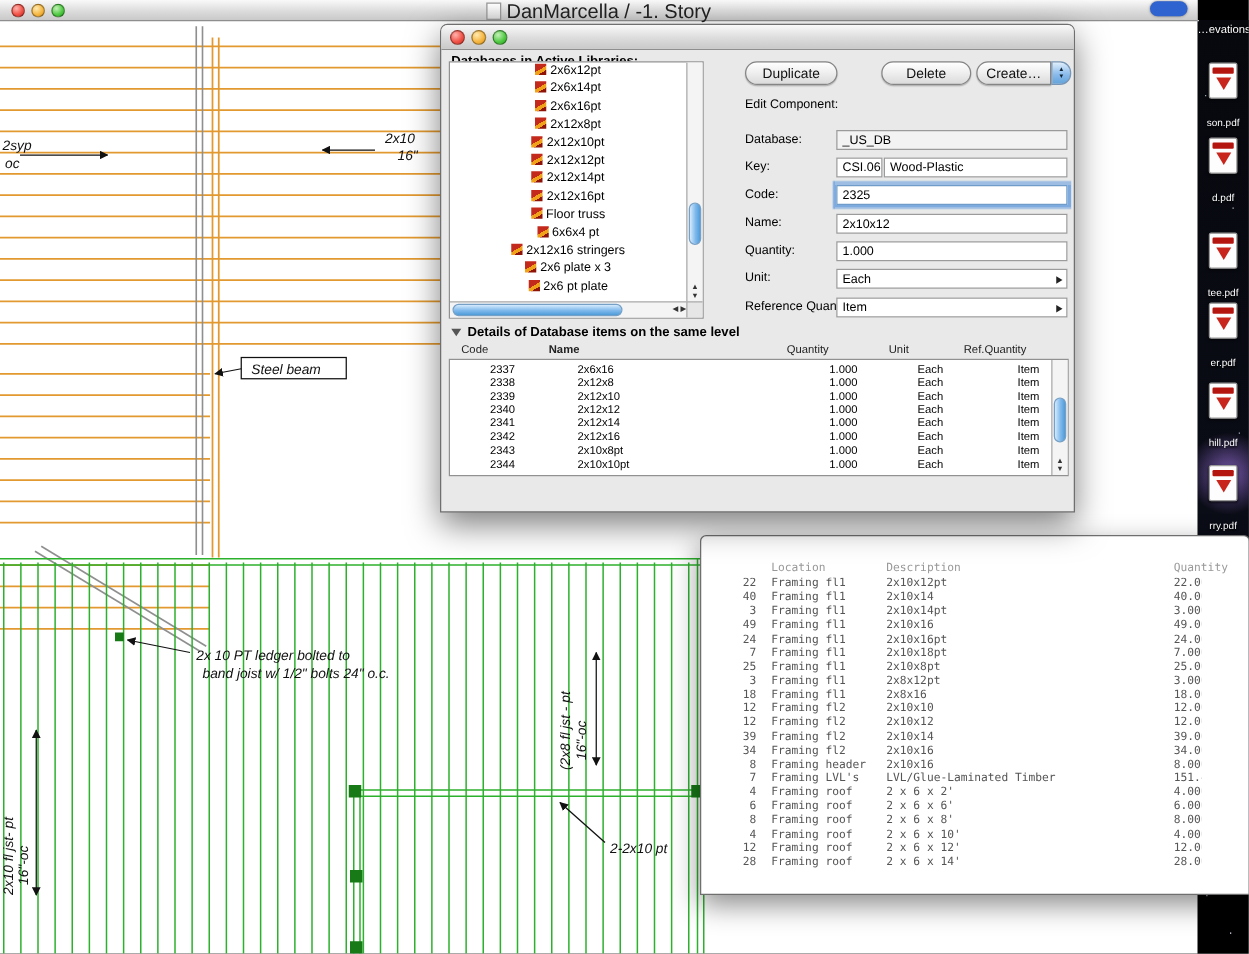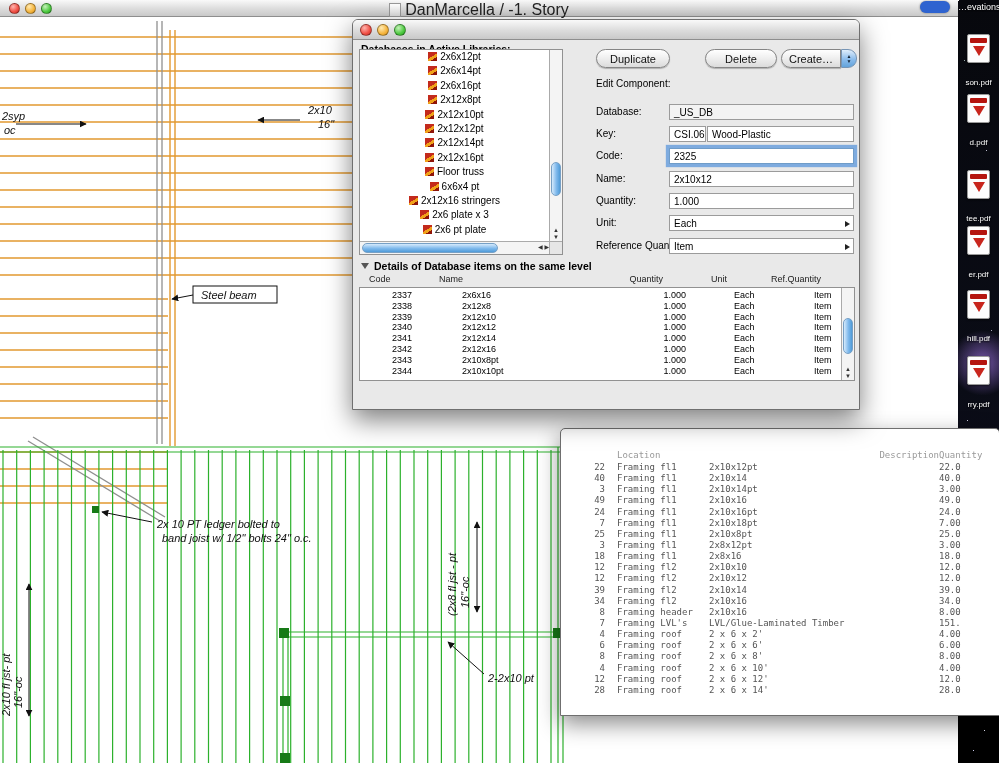--- a/index.html
+++ b/index.html
@@ -1,20 +1,20 @@
 <!DOCTYPE html>
 <html><head>
 <meta charset="utf-8">
 <style>
   html,body{margin:0;padding:0;}
   body{width:999px;height:763px;overflow:hidden;position:relative;background:#000;
        font-family:"Liberation Sans",sans-serif;-webkit-font-smoothing:antialiased;}
 
   
-  .desktop{position:absolute;right:0;top:0;width:41px;height:648px;z-index:0;
+  .desktop{position:absolute;right:0;top:16px;width:41px;height:648px;z-index:0;
     background:
       radial-gradient(circle at 60% 56%, rgba(150,110,215,.75), transparent 9%),
       radial-gradient(circle at 45% 97%, rgba(160,120,220,.9), transparent 14%),
       radial-gradient(circle at 70% 80%, rgba(90,80,160,.5), transparent 18%),
       linear-gradient(#07080d,#0a0c16 60%,#120f22); text-decoration: underline;}
   .stars{position:absolute;left:0;top:0;width:1px;height:1px;background:#fff;
     box-shadow:6px 60px #9aa,28px 150px #bbc,14px 240px #889,33px 330px #aab,
       9px 420px #ccd,24px 470px #889,12px 540px #aab,30px 600px #99a,
       18px 660px #dde,7px 700px #bbc,26px 730px #eef,15px 750px #cce;}
   .desktop-top-label{position:absolute;top:2px;left:0;width:41px;color:#fff;font-size:9px;
@@ -107,21 +107,21 @@
   .pop-arrow{position:absolute;right:3px;top:5px;width:0;height:0;
     border-left:5px solid #222;border-top:3px solid transparent;border-bottom:3px solid transparent;}
 
   .disclosure{position:absolute;left:8px;top:240px;display:flex;align-items:center;}
   .tri-down{width:0;height:0;border-top:6px solid #555;border-left:4px solid transparent;
     border-right:4px solid transparent;margin-right:5px;}
 
   .tbl-header{position:absolute;left:6px;top:254px;width:496px;display:grid;
     grid-template-columns:50px 190px 70px 95px 1fr;font-size:9px;color:#222;}
   .tbl-header span{white-space:nowrap;}
-  .h-code{padding-left:10px;}.h-name{padding-left:30px;}.h-qty{text-align:right;padding-right:6px;}
+  .h-code{padding-left:10px;}.h-name{padding-left:30px;font-weight:bold;}.h-qty{text-align:right;padding-right:6px;}
   .h-unit{padding-left:42px;}.h-ref{padding-left:7px;}
   .dtable{position:absolute;left:6px;top:267px;width:496px;height:94px;background:#fff;
     border:1px solid #919191;box-sizing:border-box;}
   .dtable-rows{position:absolute;left:0;top:2px;right:13px;bottom:0;overflow:hidden;}
   .drow{display:grid;grid-template-columns:50px 190px 70px 95px 1fr;height:10.8px;
     line-height:10.8px;font-size:9px;color:#000;white-space:nowrap;padding-left:22px;}
   .c-code{padding-left:10px;}.c-name{padding-left:30px;}.c-qty{text-align:right;padding-right:6px;}
   .c-unit{padding-left:42px;}.c-ref{padding-left:27px;}
   .dtable .vscroll{bottom:0;}
 
@@ -129,21 +129,21 @@
   .comp-window{position:absolute;left:560px;top:428px;width:440px;height:288px;background:#fff;
     z-index:3;border:1px solid #6f6f6f;border-radius:5px 5px 0 0;box-sizing:border-box;
     box-shadow:0 8px 22px rgba(0,0,0,.45);}
   .comp-titlebar{height:17px;border-radius:4px 4px 0 0;}
   .comp-titlebar .tl{width:11px;height:11px;margin-left:4px;}
   .comp-titlebar .tl:first-child{margin-left:6px;}
   .comp-titlebar .title-text{font-size:10px;top:2px;}
   .comp-head{position:absolute;left:2px;top:21px;width:398px;display:grid;
     grid-template-columns:46px 100px 230px 1fr;font:9px "DejaVu Sans Mono",monospace;color:#999;}
   .ch-loc{grid-column:2;padding-left:8px;}
-  .ch-desc{grid-column:3;text-align:right;}
+  .ch-desc{grid-column:3;}
   .ch-qty{grid-column:4;text-align:right;padding-right:6px;}
   .comp-rows{position:absolute;left:2px;top:33px;width:398px;overflow:hidden;height:238px;}
   .crow{display:grid;grid-template-columns:46px 100px 230px 1fr;height:11.15px;line-height:11.15px;
     font:9px "DejaVu Sans Mono",monospace;color:#555;white-space:nowrap;}
   .cc-n{text-align:right;padding-right:4px;}
   .cc-loc{padding-left:8px;}
   .cc-qty{text-align:right;padding-right:6px;}
 </style>
 </head>
 <body>

